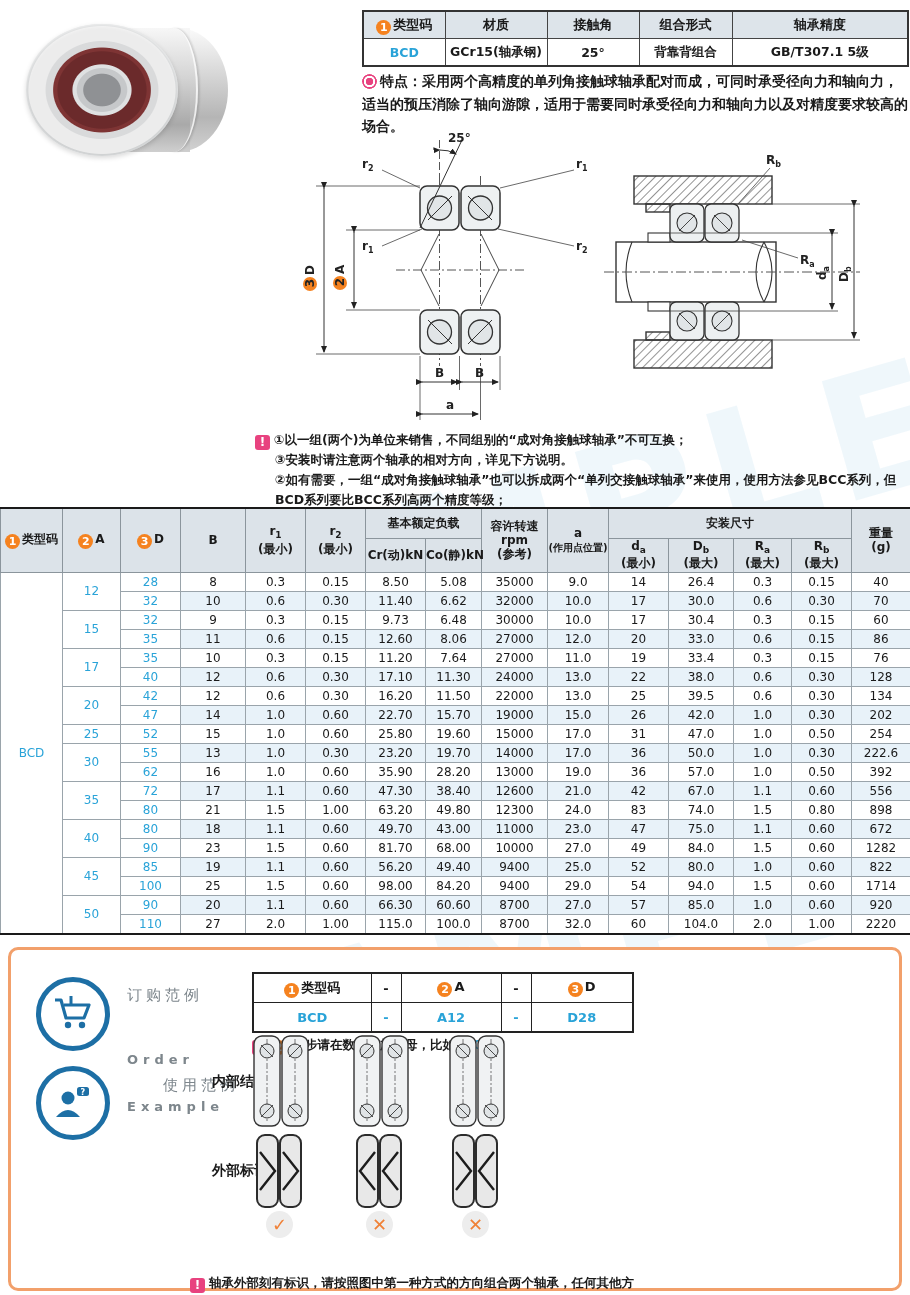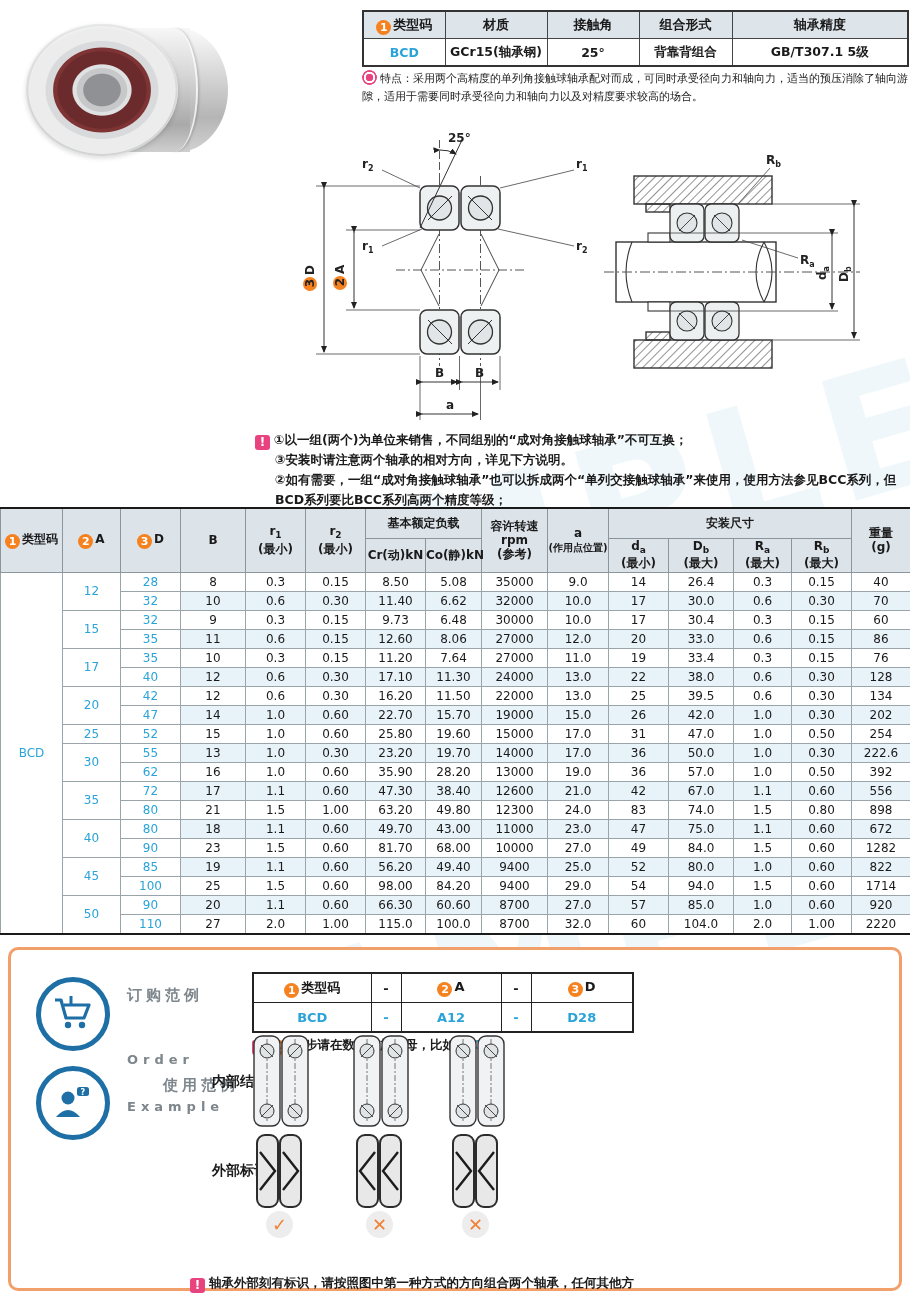--- a/index.html
+++ b/index.html
@@ -30,21 +30,21 @@
   .badge{display:inline-block;width:15px;height:15px;line-height:15px;border-radius:50%;
          background:#f5821f;color:#fff;font-size:11px;font-weight:bold;text-align:center;
          vertical-align:-2px;margin-right:2px;}
   .excl{display:inline-block;width:15px;height:15px;line-height:15px;border-radius:3px;
         background:#e8427f;color:#fff;font-size:12px;font-weight:bold;text-align:center;
         vertical-align:-2px;margin-right:4px;}
   .target-ic{display:inline-block;width:15px;height:15px;border-radius:50%;vertical-align:-3px;margin-right:3px;
         background:radial-gradient(circle,#e8427f 0 3.5px,#fff 4px 5.5px,#e8427f 6px 7.5px,#fff 7.5px);}
   .cyan-text{color:#29a3d8;}
   
-  .feature{position:absolute;left:362px;top:70px;width:549px;font-size:11px;font-weight:normal;line-height:1.62;}
+  .feature{position:absolute;left:362px;top:70px;width:549px;font-size:14px;font-weight:bold;line-height:1.62;}
   .notes{position:absolute;left:255px;top:430px;width:656px;font-size:12.5px;font-weight:bold;line-height:1.6;}
   .notes .txt{display:block;margin-left:20px;}
   .notes .first{margin-left:0;}
   
   .diag{position:absolute;}
   .diag text{font-size:12px;font-weight:bold;fill:#222;}
   
   .main-table{position:absolute;left:0;top:507px;width:910px;border-collapse:collapse;table-layout:fixed;
               border-top:2px solid #1a1a1a;border-bottom:2px solid #1a1a1a;}
   .main-table th{background:#dce3e9;border:1px solid #8b959c;font-size:12px;font-weight:bold;padding:0;line-height:1.2;}
@@ -53,21 +53,21 @@
   .main-table td{border:1px solid #9aa4ab;text-align:center;font-size:12px;height:18px;padding:0;background:#fff;}
   .main-table td.stripe{background:#e8f2f9;}
   .main-table td.cyan{color:#29a3d8;}
   .main-table sub{font-size:9px;}
   .sm{font-size:10px;}
   
   .bottom-box{position:absolute;left:8px;top:947px;width:894px;height:344px;box-sizing:border-box;
               border:3px solid #f2a06b;border-radius:10px;background:#fff;}
   .blue-circle{position:absolute;width:74px;height:74px;box-sizing:border-box;border:5px solid #1d6fa5;
                border-radius:50%;display:flex;align-items:center;justify-content:center;background:#fff;}
-  .sec-cn{position:absolute;font-size:15px;font-weight:bold;letter-spacing:4px;color:#7d868c;}
+  .sec-cn{position:absolute;font-size:15px;font-weight:normal;letter-spacing:4px;color:#7d868c;}
   .sec-en{position:absolute;font-size:13px;letter-spacing:5px;color:#7d868c;font-weight:bold;}
   .order-table{position:absolute;left:252px;top:972px;border-collapse:collapse;table-layout:fixed;border:2px solid #222;}
   .order-table th{border:1px solid #222;font-size:13px;font-weight:bold;height:28px;background:#fff;padding:0;}
   .order-table td{border:1px solid #222;font-size:13px;font-weight:bold;height:28px;text-align:center;color:#29a3d8;padding:0;}
   .order-note{position:absolute;left:252px;top:1037px;font-size:12.5px;font-weight:bold;}
   .ex-label{position:absolute;font-size:14px;font-weight:bold;margin-left:27px;}
   .mini{position:absolute;}
   .mark{position:absolute;top:1211px;width:27px;height:27px;border-radius:50%;background:#ededed;
         color:#f08137;font-size:18px;font-weight:bold;text-align:center;line-height:27px;}
   .mark:nth-of-type(1){left:266px;}

